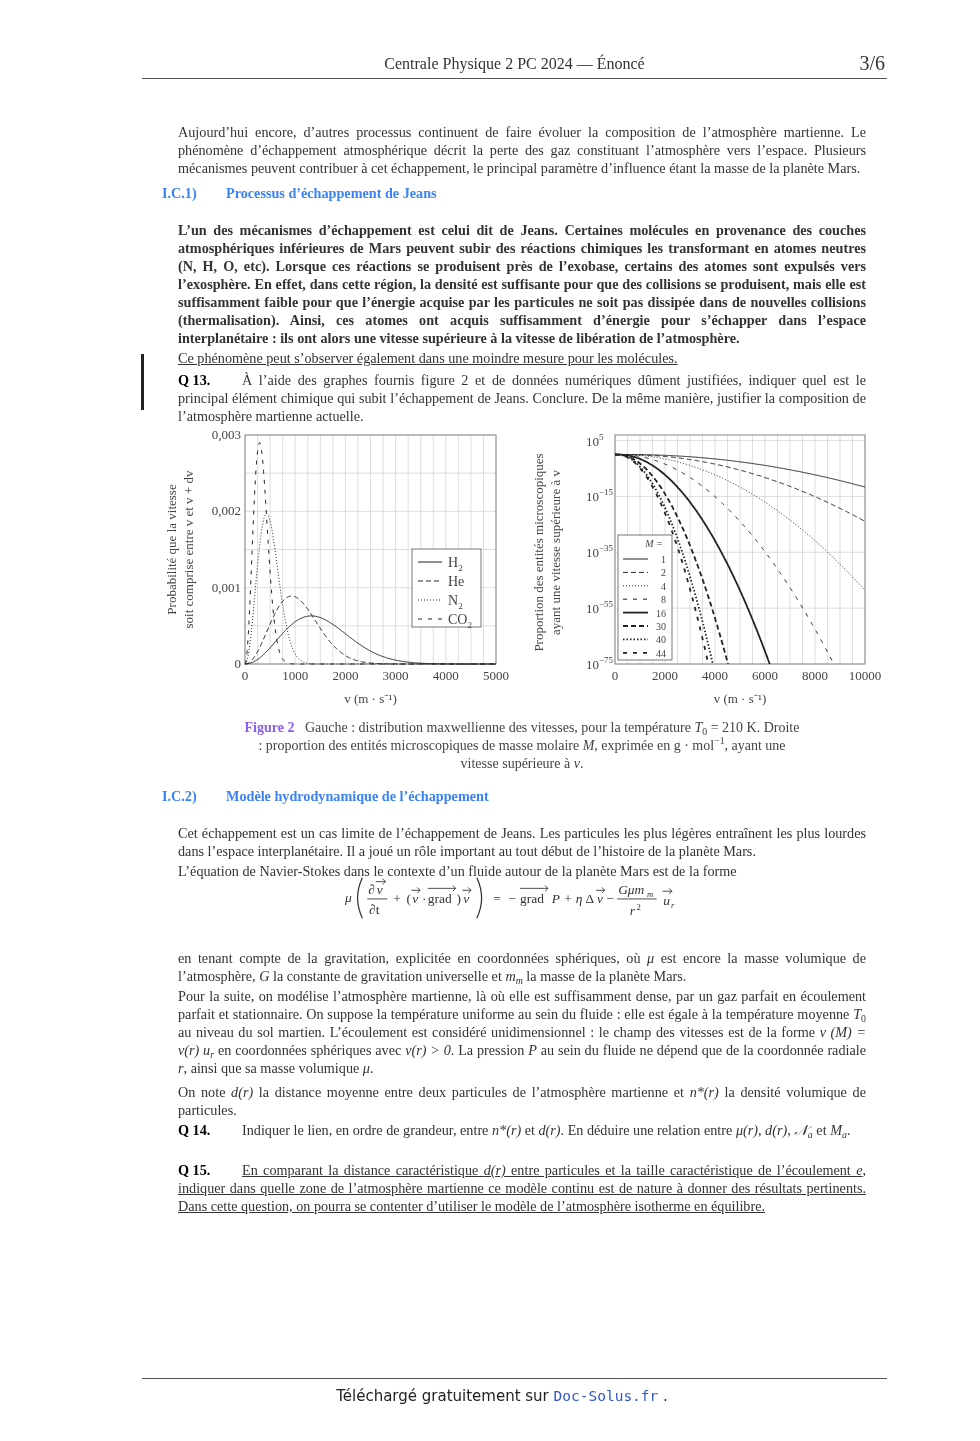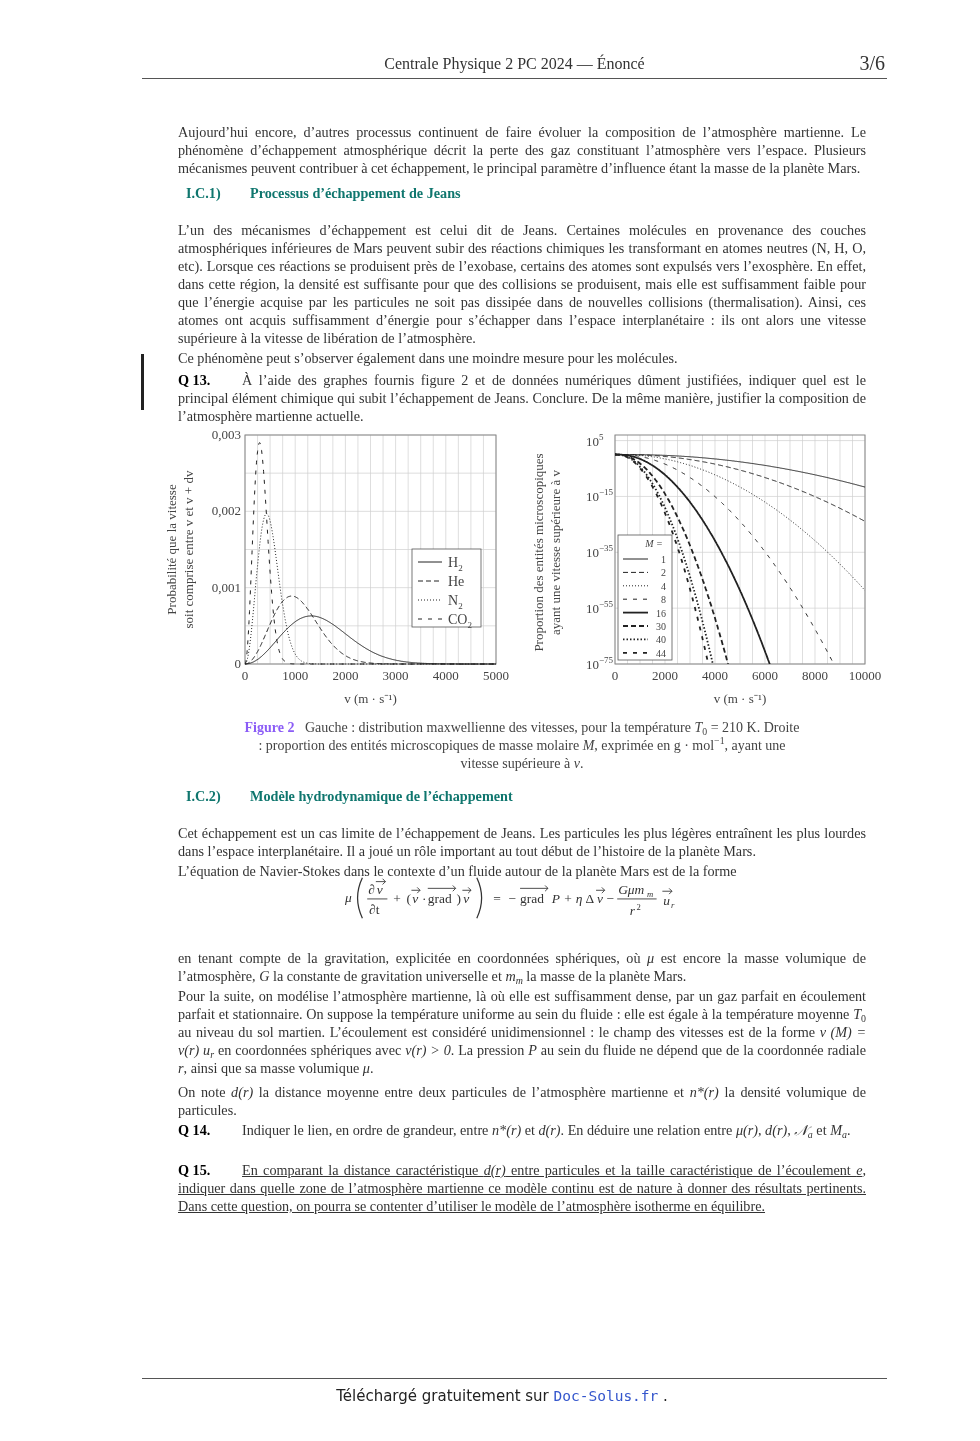--- a/index.html
+++ b/index.html
@@ -7,21 +7,21 @@
          font-family:"DejaVu Serif","Liberation Serif",serif; color:#222; }
   #page { position:absolute; left:12px; top:0; width:980px; height:1355px; }
   .header { position:absolute; left:130px; top:52px; width:745px; height:26px;
             border-bottom:1px solid #555; font-family:"Liberation Serif",serif; }
   .header-title { position:absolute; left:0; width:745px; text-align:center; top:3px;
                   font-size:16px; color:#333; }
   .header-page { position:absolute; right:2px; top:0px; font-size:20px; color:#333; }
   .txt { position:absolute; left:150px; width:720px; font-family:"Liberation Serif",serif;
          font-size:14.2px; line-height:18px; color:#333; text-align:justify; }
   .txt p { margin:16px; }
-  .h { font-weight:bold; color:#0f766e;margin-left:24px; }
+  .h { font-weight:bold; color:#3b82f6; }
   .h .num { display:inline-block; width:64px; }
   .q { font-weight:bold; color:#000000; display:inline-block; width:64px; }
   .margin-bar { position:absolute; left:129px; top:354px; width:3px; height:56px; background:#222; }
   .it { font-style:italic; }
   sub { font-size:70%; vertical-align:-3px; line-height:0; }
   sup { font-size:70%; line-height:0; }
   .chart { position:absolute; left:0; top:0; }
   .chart text { font-family:"Liberation Serif",serif; fill:#444; }
   .caption { position:absolute; left:230px; width:560px; top:719px; text-align:center;
              font-family:"Liberation Serif",serif; font-size:14px; line-height:18px; color:#444; }
@@ -43,24 +43,24 @@
     <span class="header-page">3/6</span>
   </div>
 
   <div class="txt" style="top:107px;">
     <p>Aujourd’hui encore, d’autres processus continuent de faire évoluer la composition de l’atmosphère martienne. Le phénomène d’échappement atmosphérique décrit la perte des gaz constituant l’atmosphère vers l’espace. Plusieurs mécanismes peuvent contribuer à cet échappement, le principal paramètre d’influence étant la masse de la planète Mars.</p>
   </div>
 
   <div class="txt h" style="top:184px;">
     <span class="num">I.C.1)</span><span>Processus d’échappement de Jeans</span>
   </div>
-  <div class="txt" style="top:205px;">
+  <div class="txt" style="top:205px;font-weight:bold;">
     <p>L’un des mécanismes d’échappement est celui dit de Jeans. Certaines molécules en provenance des couches atmosphériques inférieures de Mars peuvent subir des réactions chimiques les transformant en atomes neutres (N, H, O, etc). Lorsque ces réactions se produisent près de l’exobase, certains des atomes sont expulsés vers l’exosphère. En effet, dans cette région, la densité est suffisante pour que des collisions se produisent, mais elle est suffisamment faible pour que l’énergie acquise par les particules ne soit pas dissipée dans de nouvelles collisions (thermalisation). Ainsi, ces atomes ont acquis suffisamment d’énergie pour s’échapper dans l’espace interplanétaire : ils ont alors une vitesse supérieure à la vitesse de libération de l’atmosphère.</p>
   </div>
-  <div class="txt" style="top:333px;">
+  <div class="txt" style="top:333px;text-decoration:underline;">
     <p>Ce phénomène peut s’observer également dans une moindre mesure pour les molécules.</p>
   </div>
 
   <div class="margin-bar"></div>
   <div class="txt" style="top:355px;">
     <p><span class="q">Q 13.</span><span>À l’aide des graphes fournis figure 2 et de données numériques dûment justifiées, indiquer quel est le principal élément chimique qui subit l’échappement de Jeans. Conclure. De la même manière, justifier la composition de l’atmosphère martienne actuelle.</span></p>
   </div>
 
   <svg class="chart" width="980" height="720" viewBox="0 0 980 720">
     <g id="left-chart">

